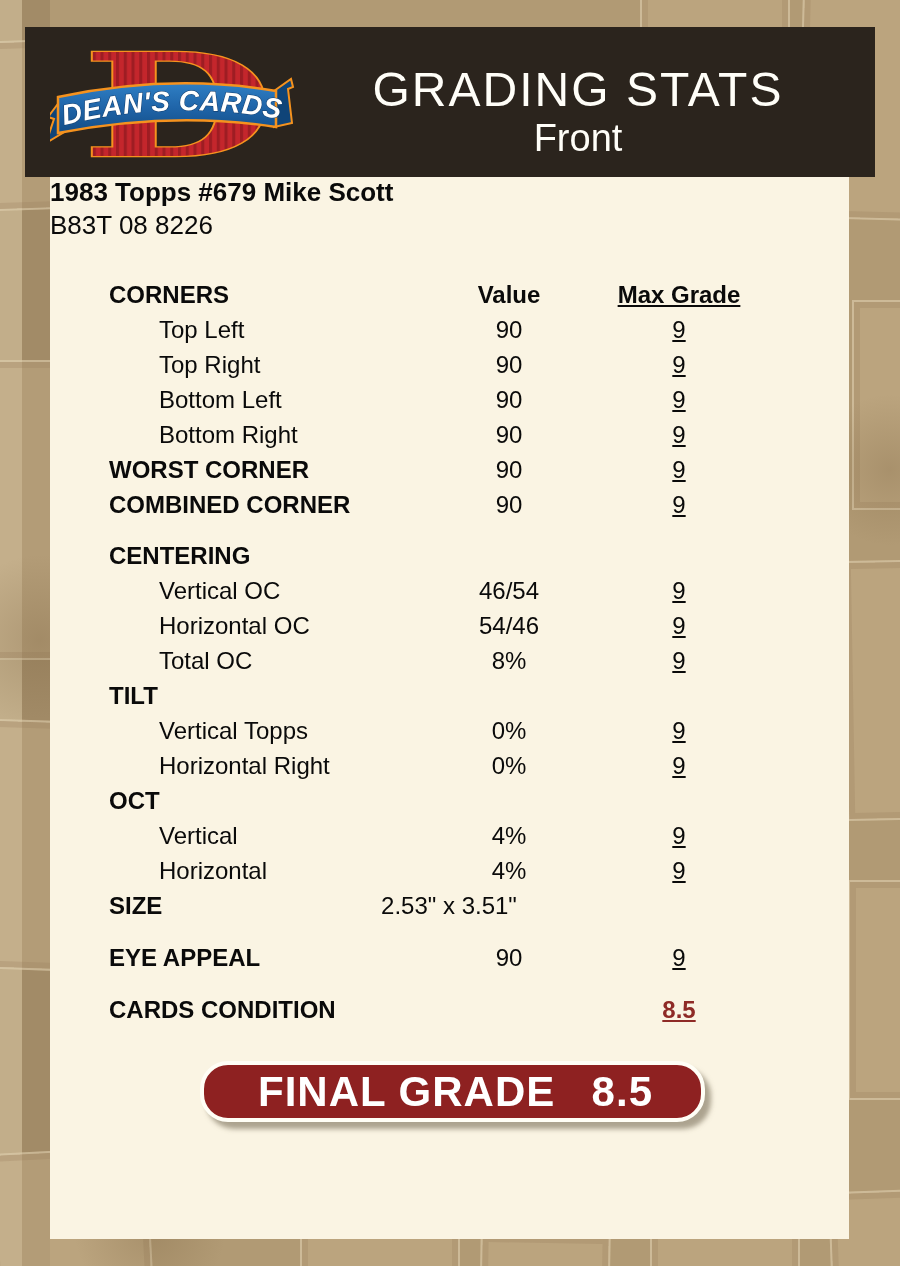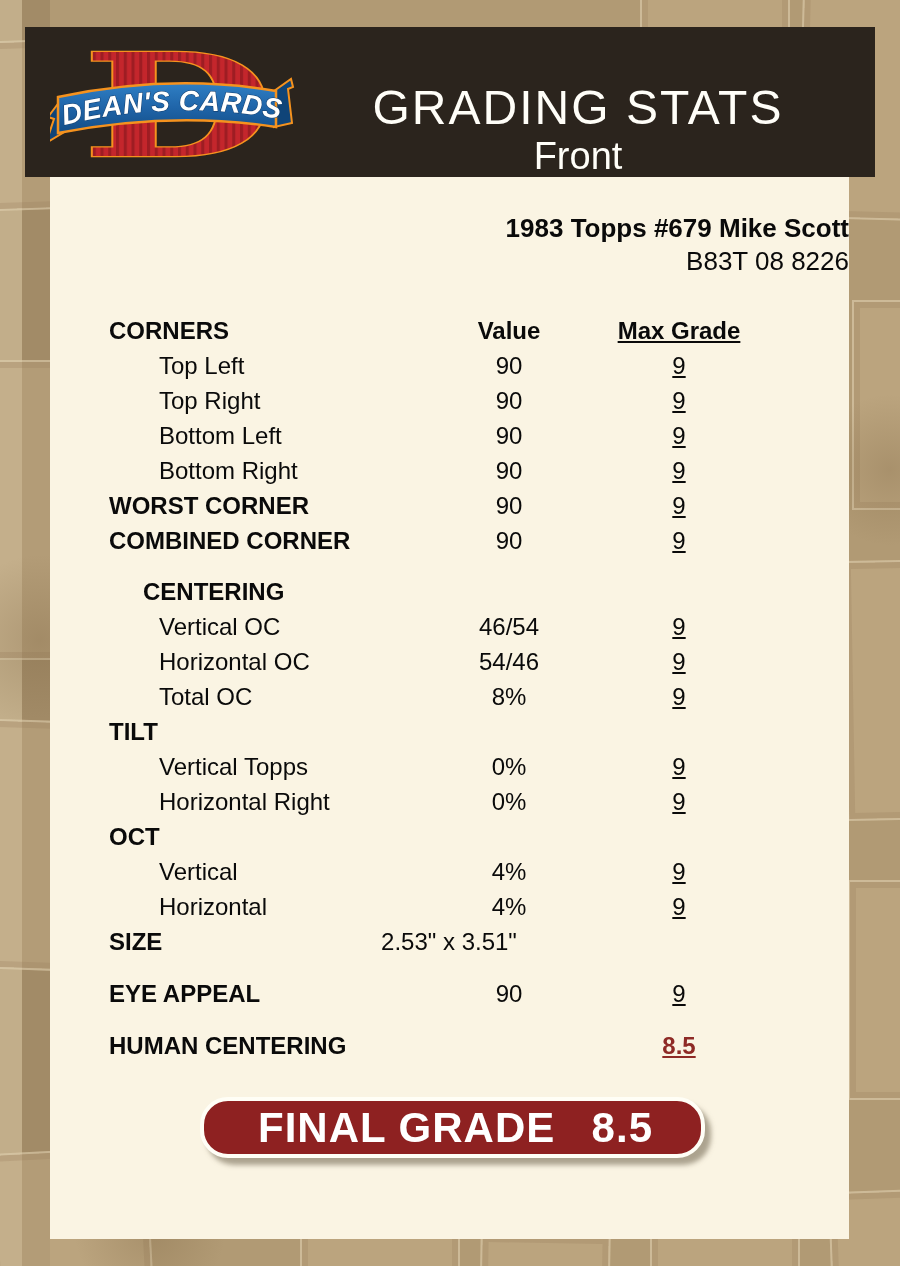--- a/index.html
+++ b/index.html
@@ -41,38 +41,38 @@
     background:var(--card-bg);
     z-index:1;
   }
   
   .header-bar{
     position:absolute;left:25px;top:27px;width:850px;height:150px;
     background:var(--header-bg);
     z-index:2;
   }
   .logo{position:absolute;left:25px;top:8px;width:245px;height:135px;}
-  .header-text{position:absolute;left:278px;top:0;width:550px;text-align:center;padding-top:54px;color:#fffef8;}
+  .header-text{position:absolute;left:278px;top:0;width:550px;text-align:center;padding-top:36px;color:#fffef8;}
   .header-title{font-size:48px;line-height:54px;letter-spacing:2px;font-weight:400;}
   .header-sub{font-size:38px;line-height:42px;font-weight:400;}
 
   
-  .card-head{padding-top:36px;text-align:right;}
+  .card-head{text-align:left;}
   .card-title{font-size:26px;line-height:30px;font-weight:bold;}
   .card-code{font-size:26px;line-height:36px;font-weight:400;}
 
   
   .stats-table{margin-top:34px;}
   .t-row{display:flex;align-items:center;height:35px;padding-left:59px;font-size:24px;}
   .t-label{width:300px;white-space:nowrap;}
   .t-val{width:200px;text-align:center;}
   .t-max{width:140px;text-align:center;text-decoration:underline;}
   .bold{font-weight:bold;}
   .indent{padding-left:50px;}
-  .gap-before{margin-top:16px;margin-left:34px;}
+  .gap-before{margin-top:16px;}
   .gap-before-lg{margin-top:17px;}
   .size-val{position:relative;left:-60px;}
   .red-grade{color:var(--grade-red);font-weight:bold;}
 
   
   .final-grade{
     margin:34px 0 0 150px;
     width:505px;height:61px;
     background:var(--accent-red);
     border:4px solid #fffef6;
@@ -212,21 +212,21 @@
       <div class="t-max"></div>
     </div>
 
     <div class="t-row gap-before-lg">
       <div class="t-label bold">EYE APPEAL</div>
       <div class="t-val">90</div>
       <div class="t-max">9</div>
     </div>
 
     <div class="t-row gap-before-lg">
-      <div class="t-label bold">HUMAN CENTERING</div>
+      <div class="t-label bold">CARDS CONDITION</div>
       <div class="t-val"></div>
       <div class="t-max red-grade">8.5</div>
     </div>
 
   </div>
 
   <div class="final-grade">
     <span>FINAL GRADE</span>
     <span>8.5</span>
   </div>

